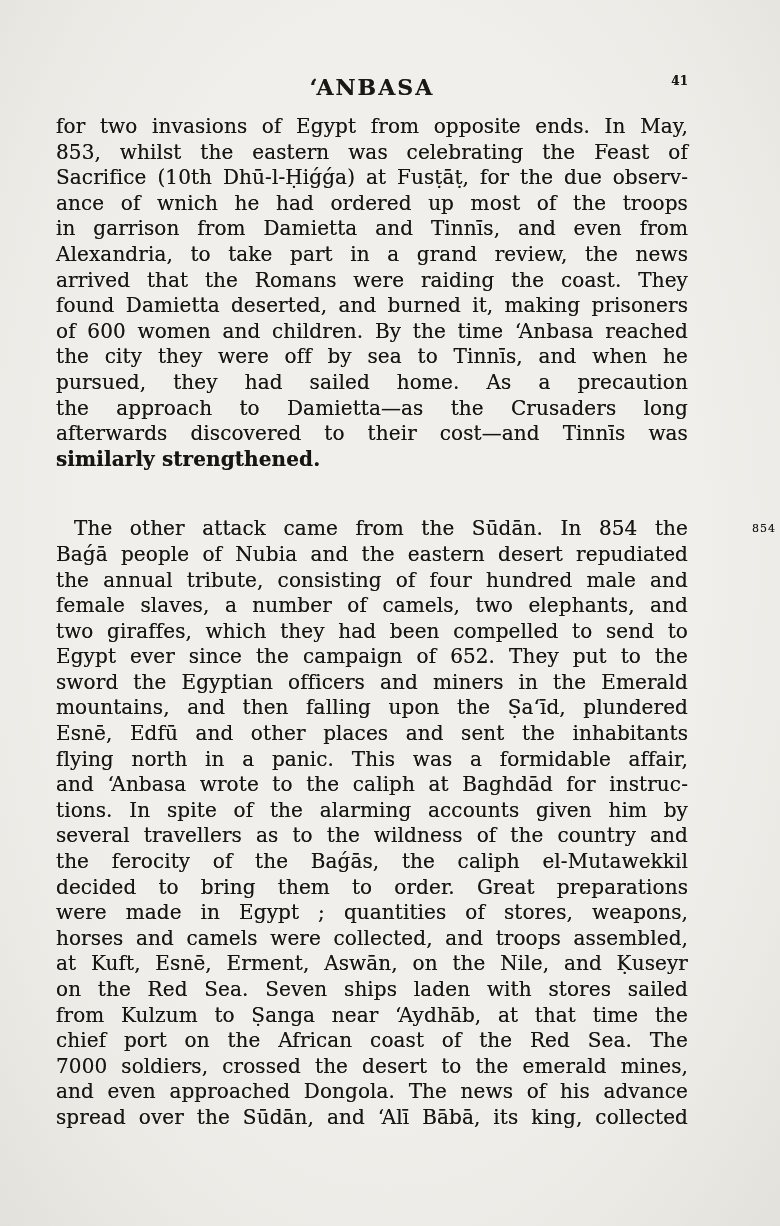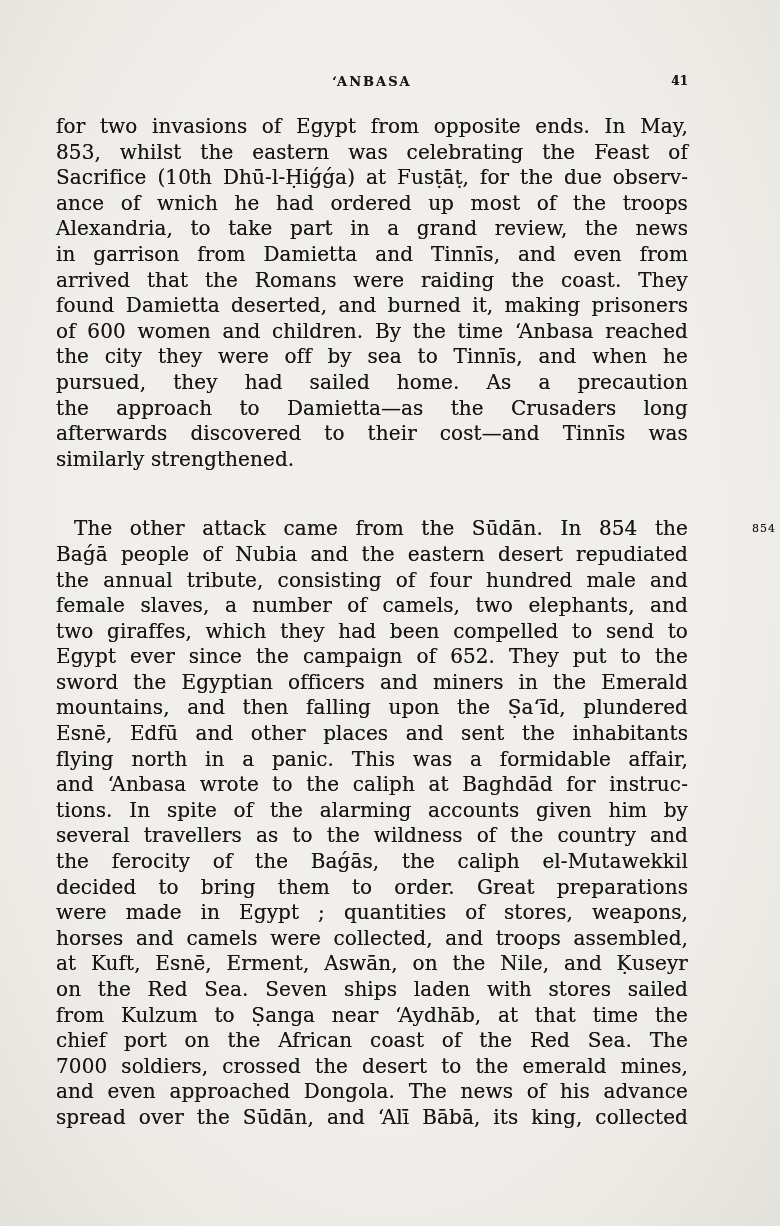--- a/index.html
+++ b/index.html
@@ -16,21 +16,21 @@
     color: #171512;
   }
   
   .running-header {
     position: absolute;
     top: 74px; left: 56px; width: 632px; height: 24px;
   }
   .header-title {
     display: block;
     text-align: center;
-    font-size: 13px;
+    font-size: 22px;
     font-weight: bold;
     letter-spacing: 2px;
     color: #1a1814;
     text-shadow: 0 0 0.5px rgba(23,21,18,0.6);
   }
   .header-pagenum {
     position: absolute;
     top: 0; right: 0;
     font-size: 12px;
     font-weight: bold;
@@ -50,20 +50,21 @@
     letter-spacing: 0.1px;
     text-align: justify;
     text-align-last: justify;
     overflow: visible;
     white-space: nowrap;
     text-shadow: 0 0 0.5px rgba(23,21,18,0.65);
   }
   .line.no-just {
     text-align: center;
     text-align-last: left;
+    font-weight: bold;
   }
   .line.indent { text-indent: 18px; margin-top: 44px; }
   .margin-note {
     position: absolute;
     left: 678px; top: 6px;
     font-size: 11px;
     line-height: 13px;
     letter-spacing: 1px;
     white-space: nowrap;
     text-shadow: 0 0 0.4px rgba(23,21,18,0.6);
@@ -77,22 +78,22 @@
   <div class="running-header">
     <span class="header-title">‘ANBASA</span>
     <span class="header-pagenum">41</span>
   </div>
 
   <div class="text-block">
       <div class="line">for two invasions of Egypt from opposite ends.  In May,</div>
       <div class="line">853, whilst the eastern was celebrating the Feast of</div>
       <div class="line">Sacrifice (10th Dhū-l-Ḥiǵǵa) at Fusṭāṭ, for the due observ-</div>
       <div class="line">ance of wnich he had ordered up most of the troops</div>
+      <div class="line">in garrison from Damietta and Tinnīs, and even from</div>
       <div class="line">Alexandria, to take part in a grand review, the news</div>
-      <div class="line">in garrison from Damietta and Tinnīs, and even from</div>
       <div class="line">arrived that the Romans were raiding the coast.  They</div>
       <div class="line">found Damietta deserted, and burned it, making prisoners</div>
       <div class="line">of 600 women and children.  By the time ‘Anbasa reached</div>
       <div class="line">the city they were off by sea to Tinnīs, and when he</div>
       <div class="line">pursued, they had sailed home.  As a precaution</div>
       <div class="line">the approach to Damietta—as the Crusaders long</div>
       <div class="line">afterwards discovered to their cost—and Tinnīs was</div>
       <div class="line no-just">similarly strengthened.</div>
       <div class="line indent">The other attack came from the Sūdān.  In 854 the<span class="margin-note">854</span></div>
       <div class="line">Baǵā people of Nubia and the eastern desert repudiated</div>

